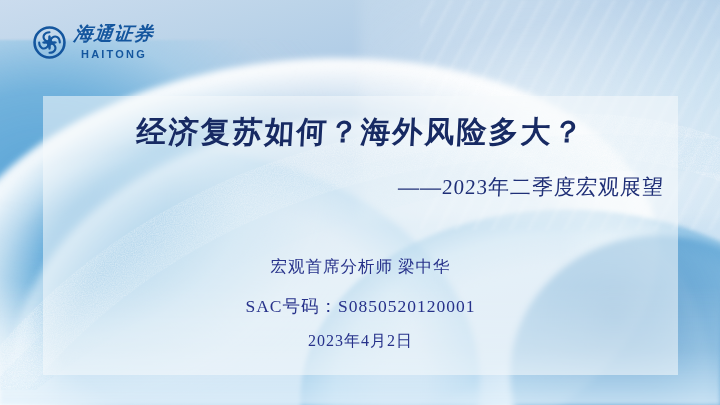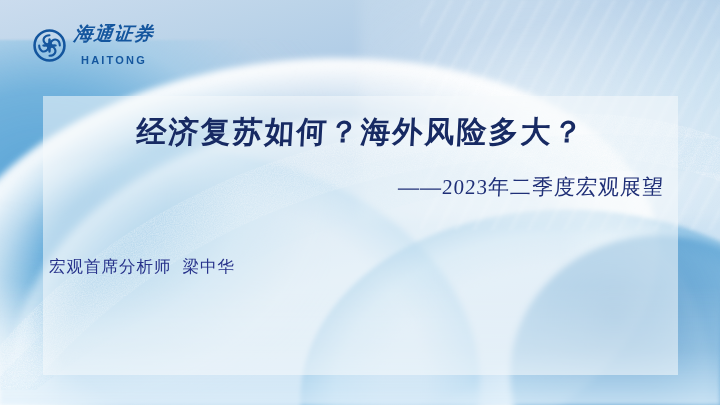--- a/index.html
+++ b/index.html
@@ -154,21 +154,21 @@
   .logo-word { display: flex; flex-direction: column; line-height: 1; }
   .logo-cn {
     font-family: "Liberation Serif", serif;
     font-size: 19px; font-weight: 700; font-style: italic;
     color: #14569e; letter-spacing: 1px;
     transform: skewX(-6deg);
   }
   .logo-en {
     font-family: "Liberation Sans", sans-serif;
     font-size: 11px; font-weight: 700; color: #14569e;
-    letter-spacing: 2.2px; margin-top: 12px; text-align: center;
+    letter-spacing: 2.2px; margin-top: 6px; text-align: center;
   }
   .report-tag {
     position: absolute; right: 82px; top: 38px;
     font-family: "Liberation Serif", serif;
     font-size: 14.5px; font-weight: 700;
     color: #18326f; letter-spacing: 1.4px;
   }
 
   
   .panel {
@@ -193,22 +193,23 @@
   .subtitle {
     position: absolute; left: 43px; top: 173px;
     width: 621px; text-align: right;
     font-family: "Liberation Serif", serif;
     font-size: 21px; font-weight: 400;
     color: #1f2f77; letter-spacing: 1px;
     white-space: nowrap;
     transform: skewX(-3deg);
   }
   .meta {
-    position: absolute; left: 49px; width: 635px;
-    font-family: Liberation Mono, monospace;
+    position: absolute; left: 43px; width: 635px;
+    text-align: center;
+    font-family: Liberation Serif, serif;
     color: #26318a; letter-spacing: 1px;
     white-space: nowrap;
   }
   .meta-analyst { top: 256px; font-size: 16.5px; }
   .meta-sac     { top: 294px; font-size: 17.5px; }
   .meta-date    { top: 331px; font-size: 16px; }
 </style>
 </head>
 <body>
 
@@ -265,14 +266,16 @@
         <span class="logo-en">HAITONG</span>
       </div>
     </div>
   </div>
 
   <div class="panel"></div>
 
   <div class="title">经济复苏如何？海外风险多大？</div>
   <div class="subtitle">——2023年二季度宏观展望</div>
   <div class="meta meta-analyst">宏观首席分析师   梁中华</div>
+  <div class="meta meta-sac">SAC号码：S0850520120001</div>
+  <div class="meta meta-date">2023年4月2日</div>
 
 </div>
 
 </body></html>

